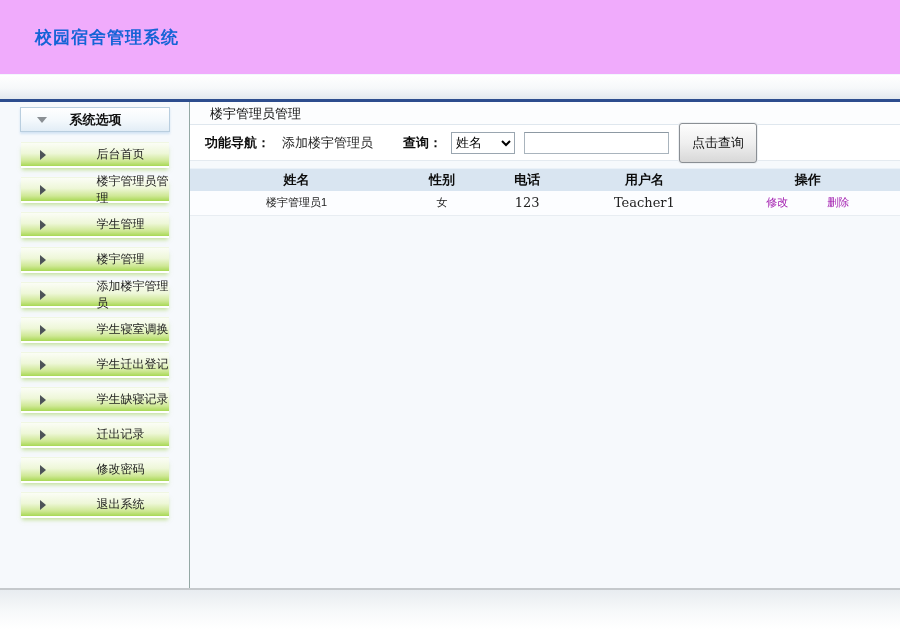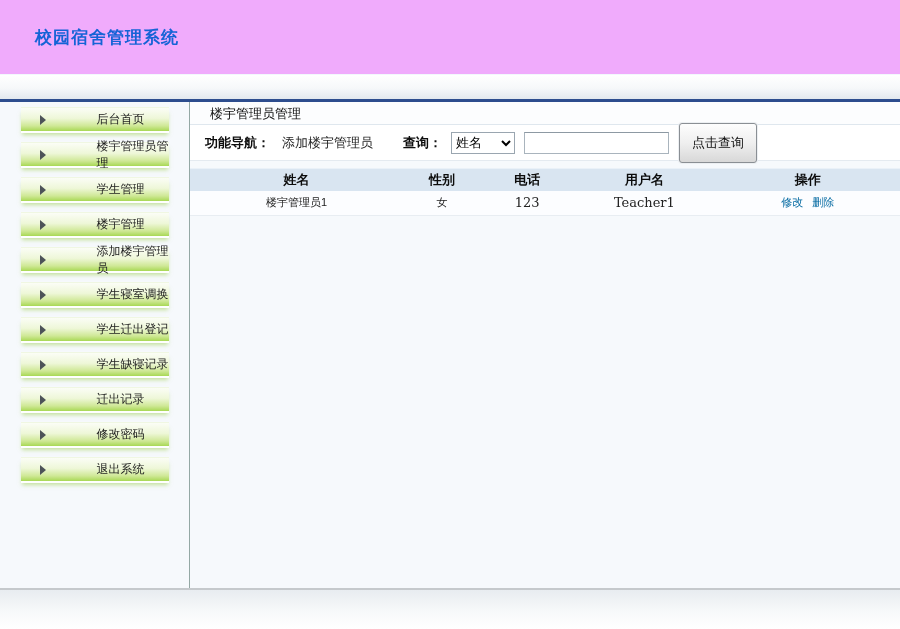--- a/index.html
+++ b/index.html
@@ -159,21 +159,21 @@
     color: #222;
     text-align: center;
     border-bottom: 1px solid #e8edf2;
   }
   .grid td.mono { font-family: "DejaVu Serif", serif; font-size: 13px; }
   .col-name { width: 30%; }
   .col-gender { width: 11%; }
   .col-phone { width: 13%; }
   .col-user { width: 20%; }
   .col-ops { width: 26%; }
-  .op-link { cursor: pointer; color: #0369a1; margin: 0 3px; }
+  .op-link { cursor: pointer; color: #a21caf; margin: 0 18px; }
 
   
   .footer-rule { height: 2px; background: #c5c9cc; }
   .footer {
     height: 39px;
     background: linear-gradient(180deg, #e8ecf0 0%, #f7f9fa 55%, #ffffff 100%);
   }
 </style>
 </head>
 <body>
@@ -182,20 +182,24 @@
 
   <div class="banner">
     <h1>校园宿舍管理系统</h1>
   </div>
   <div class="subbar"></div>
   <div class="navline"></div>
 
   <div class="content">
 
     <aside class="sidebar">
+      <div class="sys-header">
+        <span class="tri-down"></span>
+        <span class="sys-label">系统选项</span>
+      </div>
       <ul class="menu">
         <li class="menu-item">
           <span class="tri-right"></span>
           <span class="mi-label">后台首页</span>
         </li>
         <li class="menu-item">
           <span class="tri-right"></span>
           <span class="mi-label">楼宇管理员管理</span>
         </li>
         <li class="menu-item">

